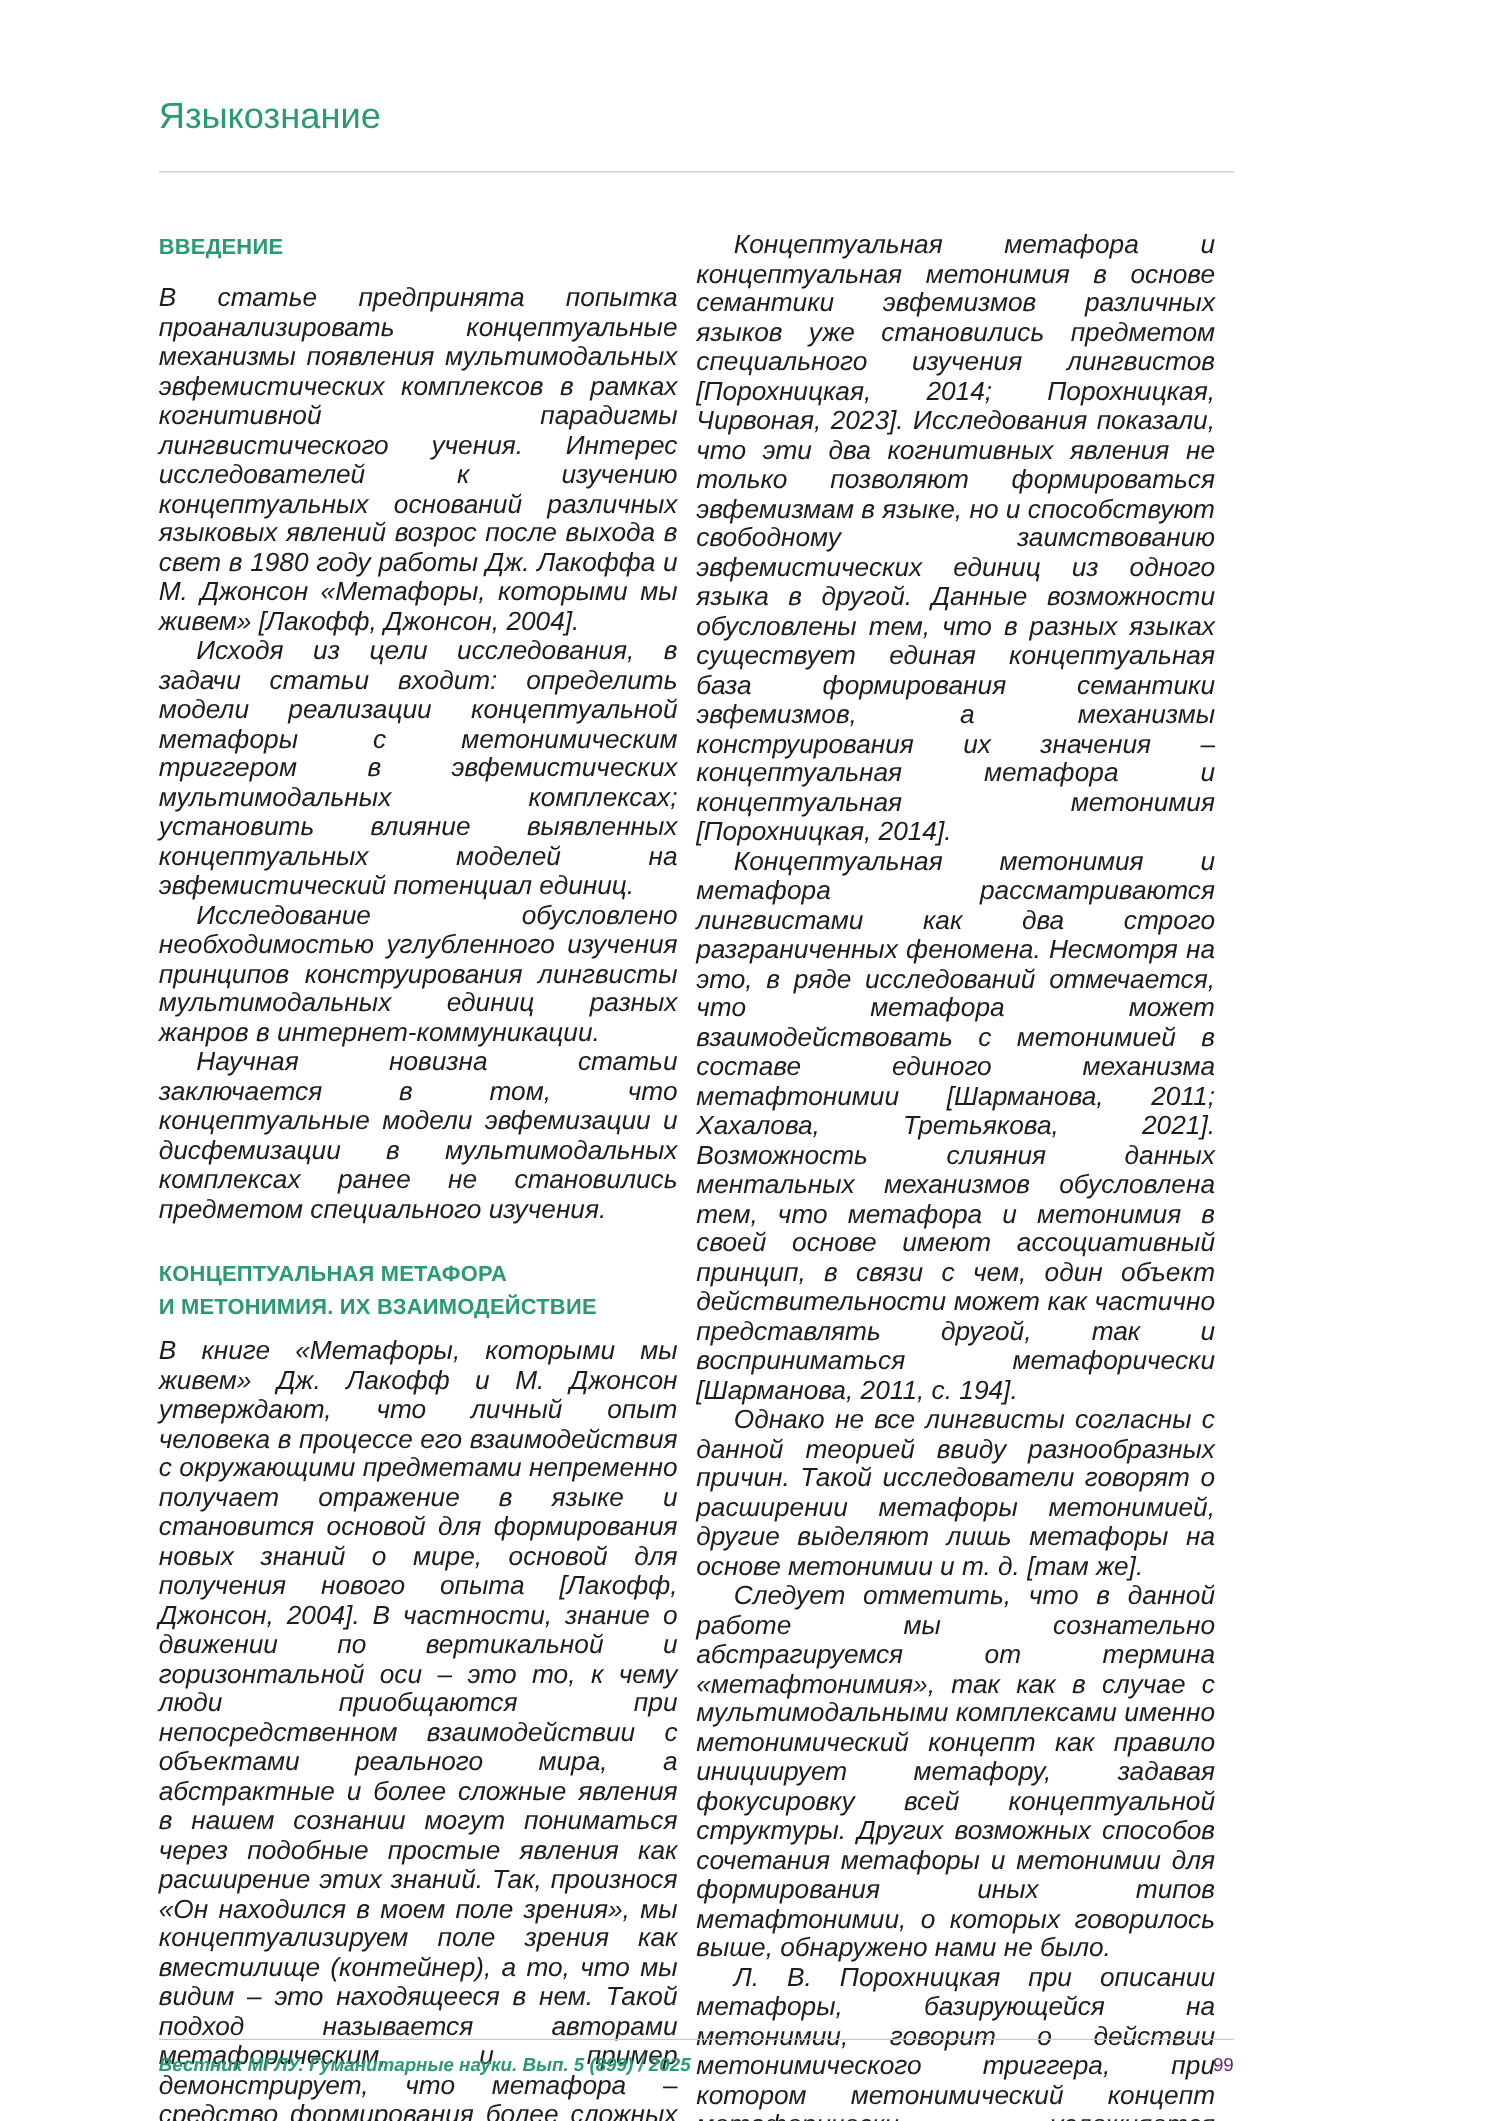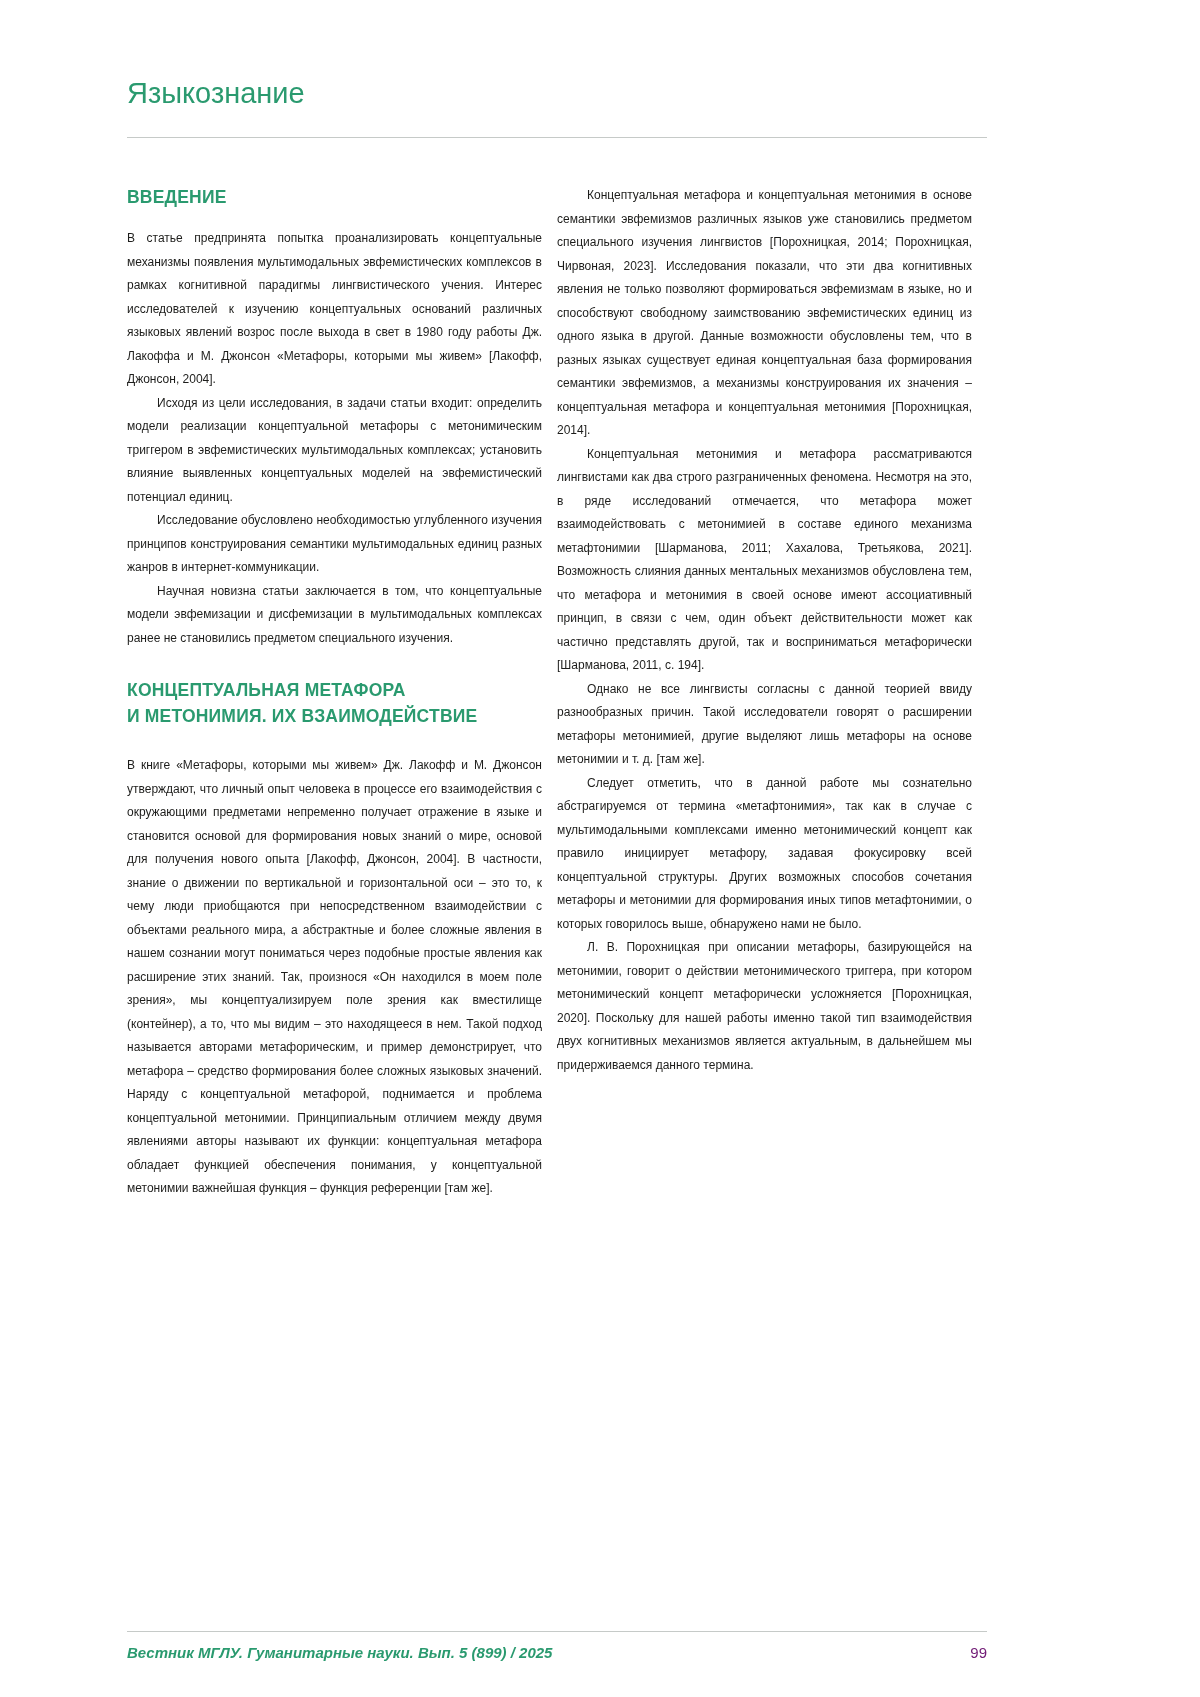--- a/index.html
+++ b/index.html
@@ -37,37 +37,38 @@
     position: absolute;
     left: 127px;
     top: 184px;
     width: 860px;
     display: flex;
     gap: 15px;
   }
   .col { width: 415px; }
 
   .body-text p {
-    font-size: 12px;
+    font-size: 21px;
     line-height: 23.5px;
     text-align: justify;
     -webkit-hyphens: auto;
     hyphens: auto;
+    font-style: italic;
   }
   .body-text p.indent { text-indent: 30px; }
 
   h2.green {
     color: var(--accent, #2a9a6f);
     font-size: 17.5px;
     line-height: 26px;
     font-weight: 700;
     letter-spacing: 0.2px;
   }
   h2.h-intro { margin-bottom: 17px; }
-  h2.h-section { margin-top: 27px; margin-bottom: 25px; white-space: pre-line; }
+  h2.h-section { margin-top: 27px; margin-bottom: 11px; white-space: pre-line; }
 
   .footer {
     position: absolute;
     left: 127px;
     top: 1643px;
     width: 860px;
     display: flex;
     justify-content: space-between;
     align-items: center;
     font-size: 15px;
@@ -87,21 +88,21 @@
 
   <div class="rubric">Языкознание</div>
   <div class="rule top"></div>
 
   <div class="columns">
 
     <section class="col body-text">
       <h2 class="green h-intro">ВВЕДЕНИЕ</h2>
       <p>В статье предпринята попытка проанализировать концептуальные механизмы появления мультимодальных эвфемистических комплексов в рамках когнитивной парадигмы лингвистического учения. Интерес исследователей к изучению концептуальных оснований различных языковых явлений возрос после выхода в свет в 1980 году работы Дж. Лакоффа и М. Джонсон «Метафоры, которыми мы живем» [Лакофф, Джонсон, 2004].</p>
       <p class="indent">Исходя из цели исследования, в задачи статьи входит: определить модели реализации концептуальной метафоры с метонимическим триггером в эвфемистических мультимодальных комплексах; установить влияние выявленных концептуальных моделей на эвфемистический потенциал единиц.</p>
-      <p class="indent">Исследование обусловлено необходимостью углубленного изучения принципов конструирования семантики мультимодальных единиц разных жанров в интернет-коммуникации.</p>
+      <p class="indent">Исследование обусловлено необходимостью углубленного изучения принципов конструирования лингвисты мультимодальных единиц разных жанров в интернет-коммуникации.</p>
       <p class="indent">Научная новизна статьи заключается в том, что концептуальные модели эвфемизации и дисфемизации в мультимодальных комплексах ранее не становились предметом специального изучения.</p>
       <h2 class="green h-section">КОНЦЕПТУАЛЬНАЯ МЕТАФОРА
 И МЕТОНИМИЯ. ИХ ВЗАИМОДЕЙСТВИЕ</h2>
       <p>В книге «Метафоры, которыми мы живем» Дж. Лакофф и М. Джонсон утверждают, что личный опыт человека в процессе его взаимодействия с окружающими предметами непременно получает отражение в языке и становится основой для формирования новых знаний о мире, основой для получения нового опыта [Лакофф, Джонсон, 2004]. В частности, знание о движении по вертикальной и горизонтальной оси – это то, к чему люди приобщаются при непосредственном взаимодействии с объектами реального мира, а абстрактные и более сложные явления в нашем сознании могут пониматься через подобные простые явления как расширение этих знаний. Так, произнося «Он находился в моем поле зрения», мы концептуализируем поле зрения как вместилище (контейнер), а то, что мы видим – это находящееся в нем. Такой подход называется авторами метафорическим, и пример демонстрирует, что метафора – средство формирования более сложных языковых значений. Наряду с концептуальной метафорой, поднимается и проблема концептуальной метонимии. Принципиальным отличием между двумя явлениями авторы называют их функции: концептуальная метафора обладает функцией обеспечения понимания, у концептуальной метонимии важнейшая функция – функция референции [там же].</p>
     </section>
 
     <section class="col body-text">
       <p class="indent">Концептуальная метафора и концептуальная метонимия в основе семантики эвфемизмов различных языков уже становились предметом специального изучения лингвистов [Порохницкая, 2014; Порохницкая, Чирвоная, 2023]. Исследования показали, что эти два когнитивных явления не только позволяют формироваться эвфемизмам в языке, но и способствуют свободному заимствованию эвфемистических единиц из одного языка в другой. Данные возможности обусловлены тем, что в разных языках существует единая концептуальная база формирования семантики эвфемизмов, а механизмы конструирования их значения – концептуальная метафора и концептуальная метонимия [Порохницкая, 2014].</p>
       <p class="indent">Концептуальная метонимия и метафора рассматриваются лингвистами как два строго разграниченных феномена. Несмотря на это, в ряде исследований отмечается, что метафора может взаимодействовать с метонимией в составе единого механизма метафтонимии [Шарманова, 2011; Хахалова, Третьякова, 2021]. Возможность слияния данных ментальных механизмов обусловлена тем, что метафора и метонимия в своей основе имеют ассоциативный принцип, в связи с чем, один объект действительности может как частично представлять другой, так и восприниматься метафорически [Шарманова, 2011, с. 194].</p>
       <p class="indent">Однако не все лингвисты согласны с данной теорией ввиду разнообразных причин. Такой исследователи говорят о расширении метафоры метонимией, другие выделяют лишь метафоры на основе метонимии и т. д. [там же].</p>

